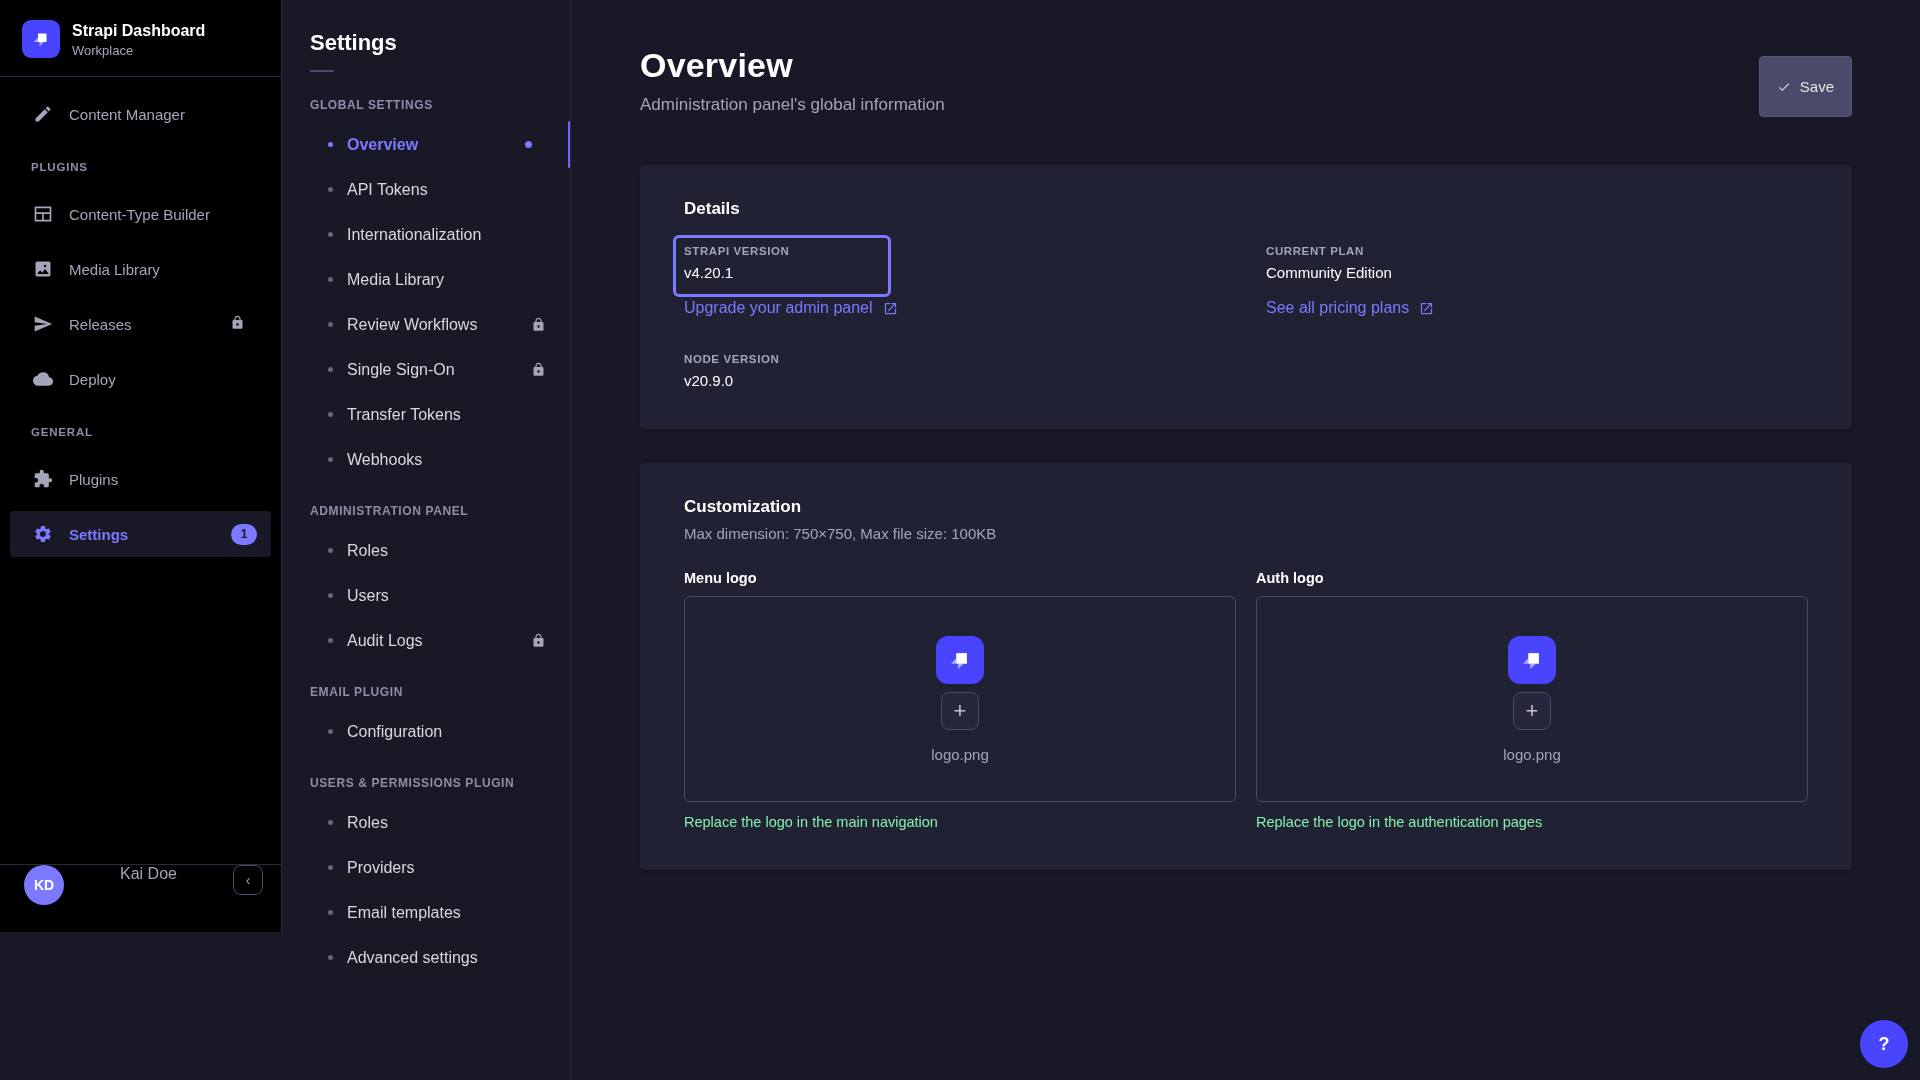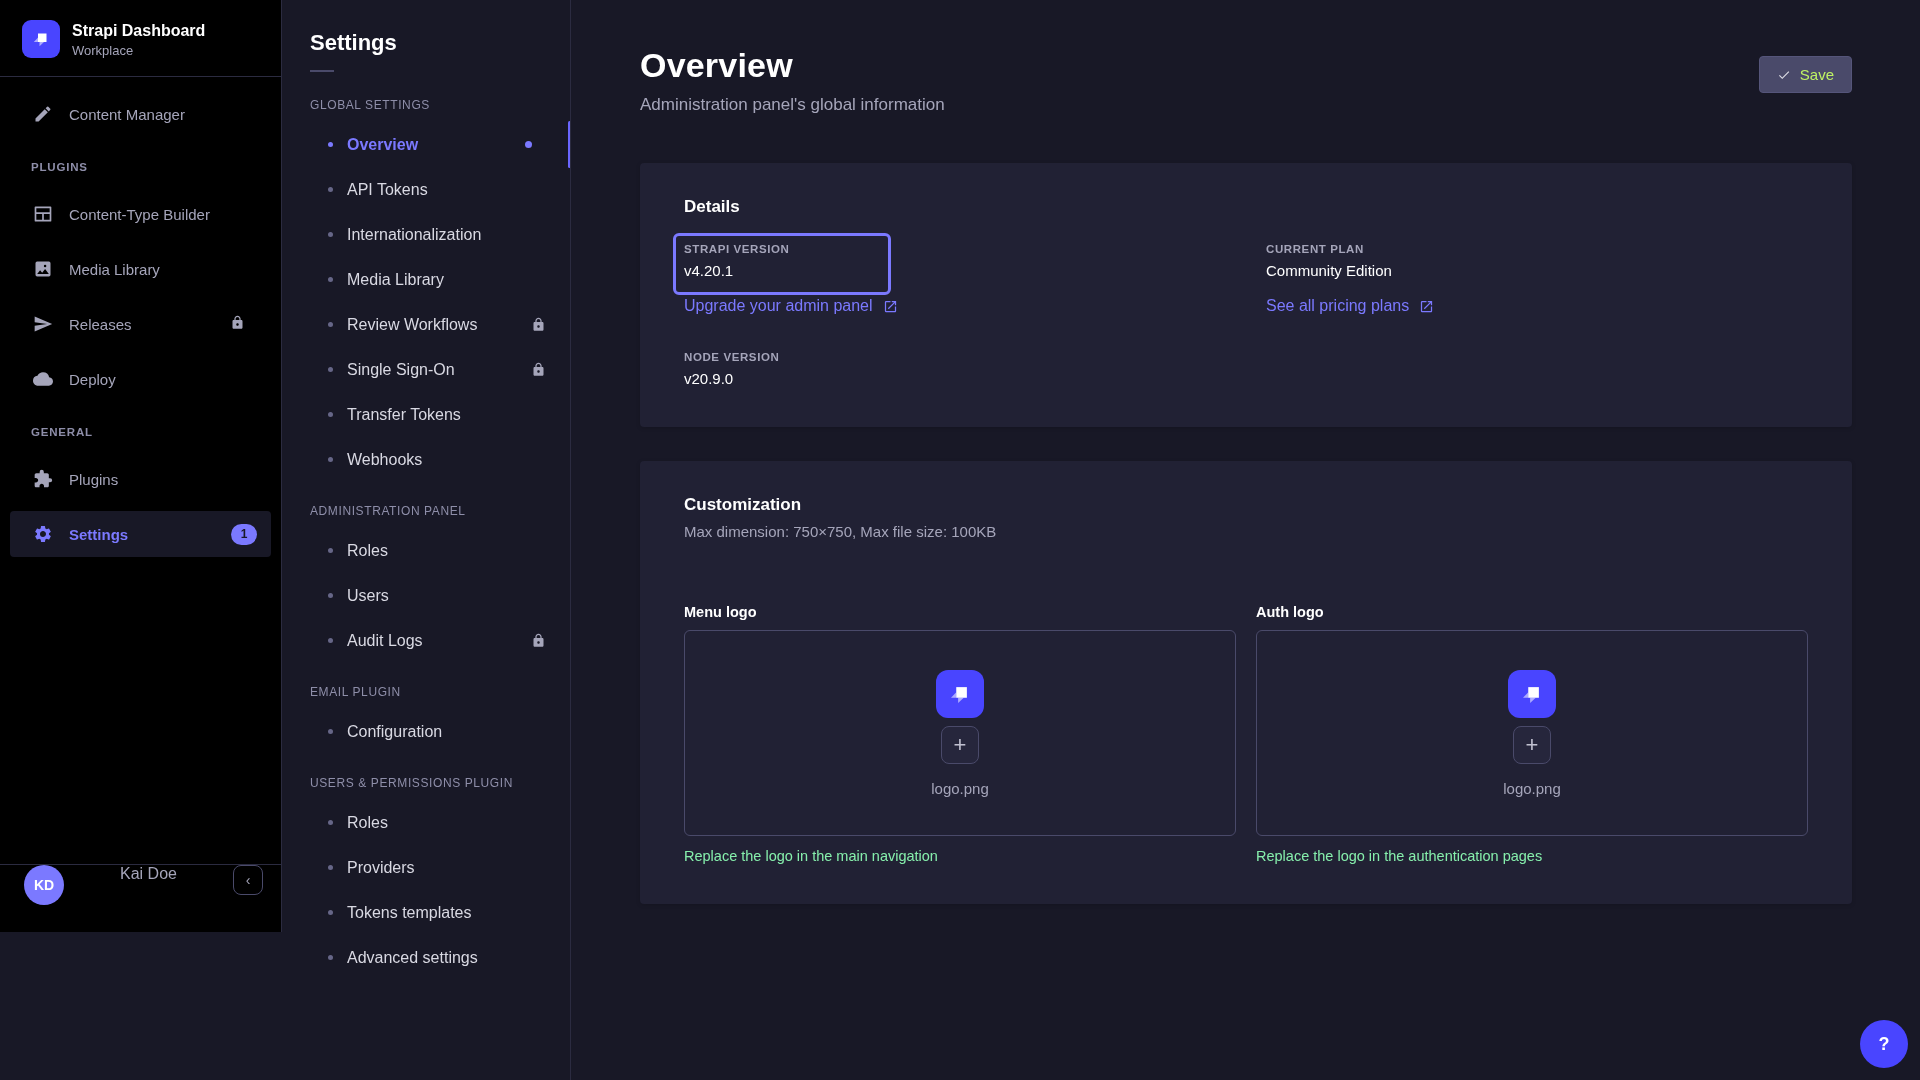--- a/index.html
+++ b/index.html
@@ -66,21 +66,21 @@
   }
   
   .subnav {
     width:289px; min-width:289px; height:1080px;
     background:#181826; border-right:1px solid #2b2b40;
     overflow:hidden;
   }
   .subnav-title { font-size:22px; font-weight:bold; padding:30px 28px 0 28px; }
   .subnav-title-rule { width:24px; height:2px; background:#4a4a6a; margin:14px 0 26px 28px; }
   .sub-section-label {
-    font-size:12px; font-weight:normal; letter-spacing:.6px;
+    font-size:12px; font-weight:bold; letter-spacing:.6px;
     color:#8e8ea9; padding:0 28px; margin:0 0 10px 0;
   }
   .sub-item {
     position:relative; height:45px; display:flex; align-items:center;
     padding:0 24px 0 46px; color:#d9d9e3; font-size:16px; cursor:pointer;
   }
   .sub-item .bullet {
     width:5px; height:5px; border-radius:50%; background:#666687;
     margin-right:14px; flex-shrink:0;
   }
@@ -98,21 +98,21 @@
   .sub-item .lock svg { width:15px; height:15px; fill:#a5a5ba; }
   .sub-gap { height:22px; }
   
   .main { flex:1; height:1080px; overflow:hidden; padding:0 68px 0 69px; position:relative; }
   .main-header { display:flex; justify-content:space-between; align-items:flex-start; padding-top:46px; }
   .page-title { font-size:34px; font-weight:bold; letter-spacing:.2px; }
   .page-subtitle { font-size:17px; color:#a5a5ba; margin-top:10px; }
   .save-btn {
     margin-top:10px; display:flex; align-items:center; gap:9px;
     background:#4a4a6a; border:1px solid #55557a; border-radius:4px;
-    color:#bef264; font-size:15px; padding:9px 17px; cursor:pointer;
+    color:#e5e5e5; font-size:15px; padding:21px 17px; cursor:pointer;
     font-family:"Liberation Sans", sans-serif;
   }
   .save-btn svg { width:14px; height:14px; fill:#dcdce4; }
   .card {
     background:#212134; border-radius:4px;
     box-shadow:0 1px 4px rgba(0,0,0,.15);
     padding:34px 44px 40px 44px;
   }
   .card-details { margin-top:48px; }
   .card-heading { font-size:17px; font-weight:bold; }
@@ -129,21 +129,21 @@
   }
   .ext-link {
     display:inline-flex; align-items:center; gap:10px;
     color:#7b79ff; font-size:16px; text-decoration:none; margin-top:18px; cursor:pointer;
   }
   .ext-link svg { width:15px; height:15px; fill:#7b79ff; }
   .field-stack { margin-top:36px; }
   .card-custom { margin-top:34px; }
   .card-sub { font-size:15px; color:#a5a5ba; margin-top:8px; }
   .logo-grid { display:grid; grid-template-columns:1fr 1fr; column-gap:20px; margin-top:28px; }
-  .logo-label { font-size:14.5px; font-weight:bold; margin-bottom:10px;margin-top:36px; }
+  .logo-label { font-size:14.5px; font-weight:bold; margin-bottom:10px; }
   .upload-box {
     height:206px; border:1px solid #4a4a6a; border-radius:6px;
     display:flex; flex-direction:column; align-items:center; justify-content:center;
     cursor:pointer;
   }
   .strapi-mark {
     width:48px; height:48px; border-radius:12px; background:#4945ff;
     display:flex; align-items:center; justify-content:center;
   }
   .plus-btn {
@@ -352,21 +352,21 @@
   <div class="sub-item">
     <span class="bullet"></span>
     <span>Roles</span>
   </div>
   <div class="sub-item">
     <span class="bullet"></span>
     <span>Providers</span>
   </div>
   <div class="sub-item">
     <span class="bullet"></span>
-    <span>Tokens templates</span>
+    <span>Email templates</span>
   </div>
   <div class="sub-item">
     <span class="bullet"></span>
     <span>Advanced settings</span>
   </div>
 </nav>
 
 <main class="main">
   <div class="main-header">
     <div>

